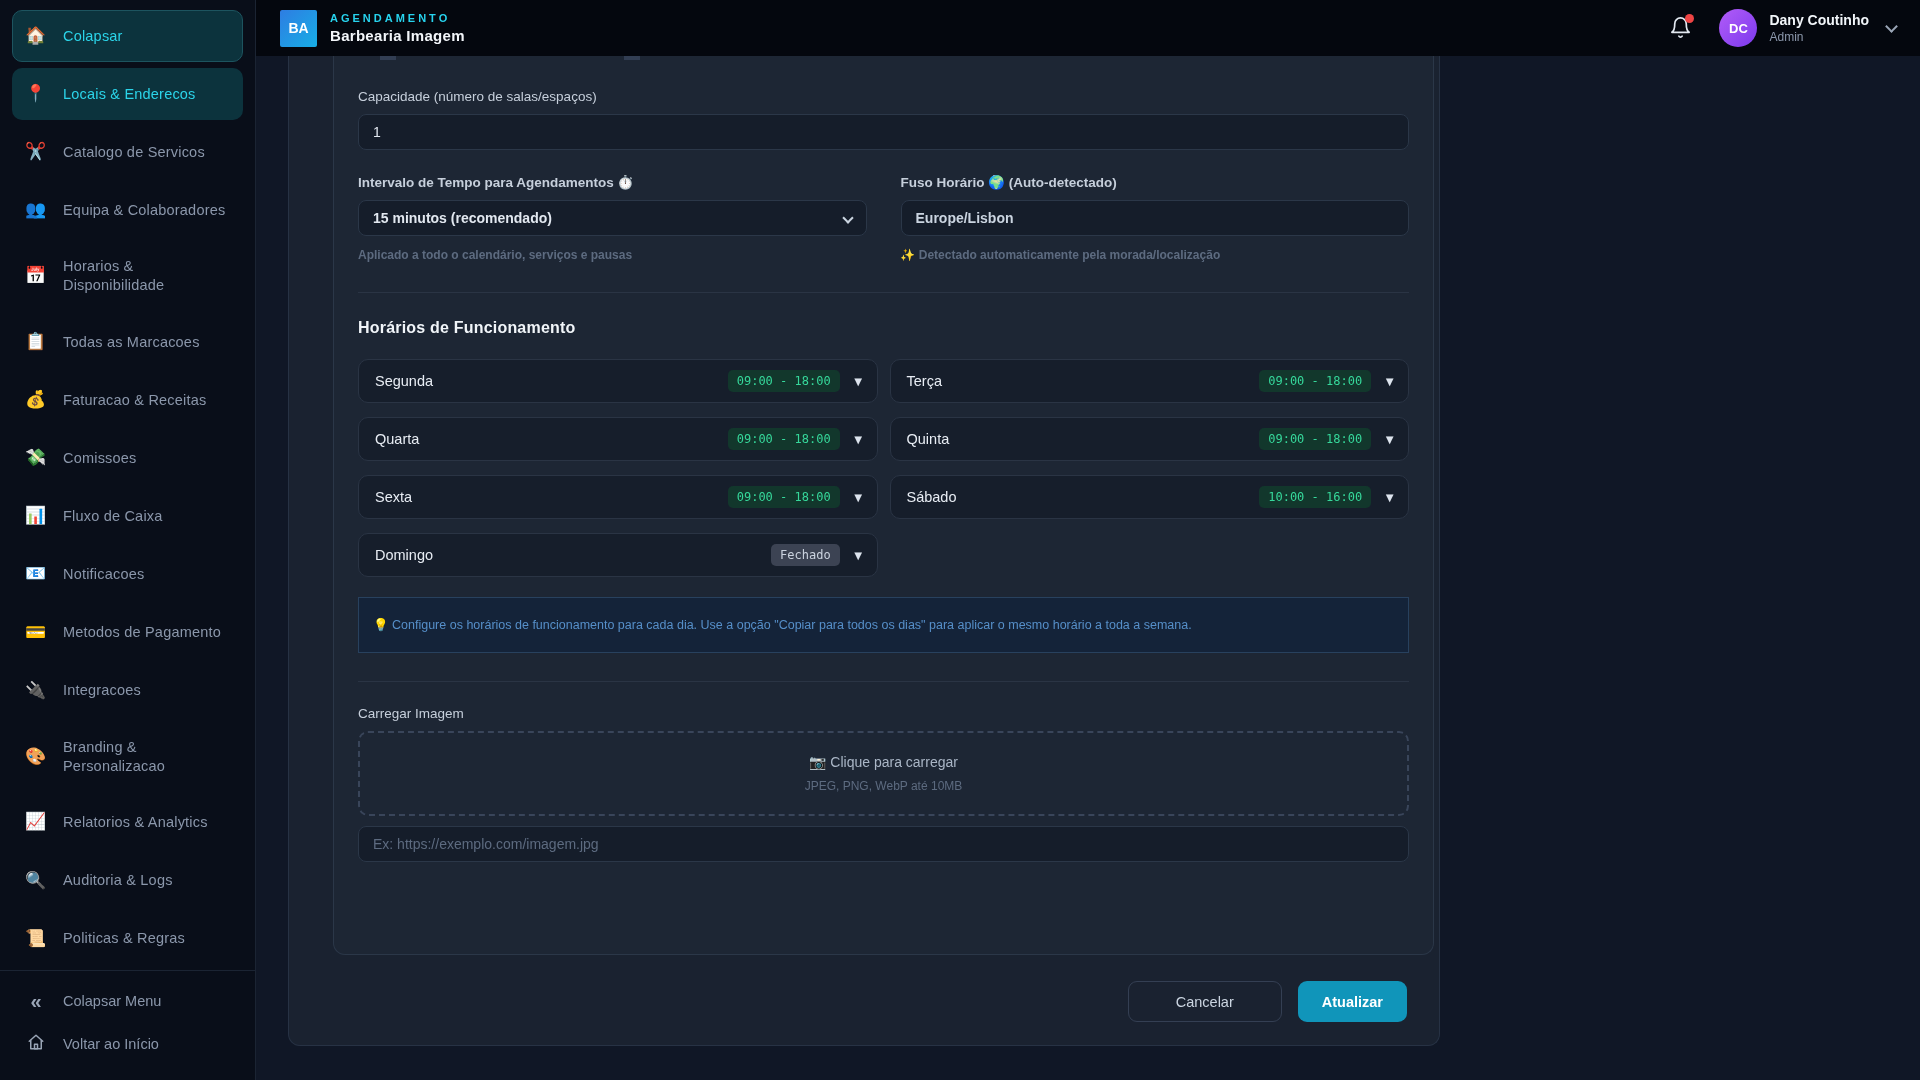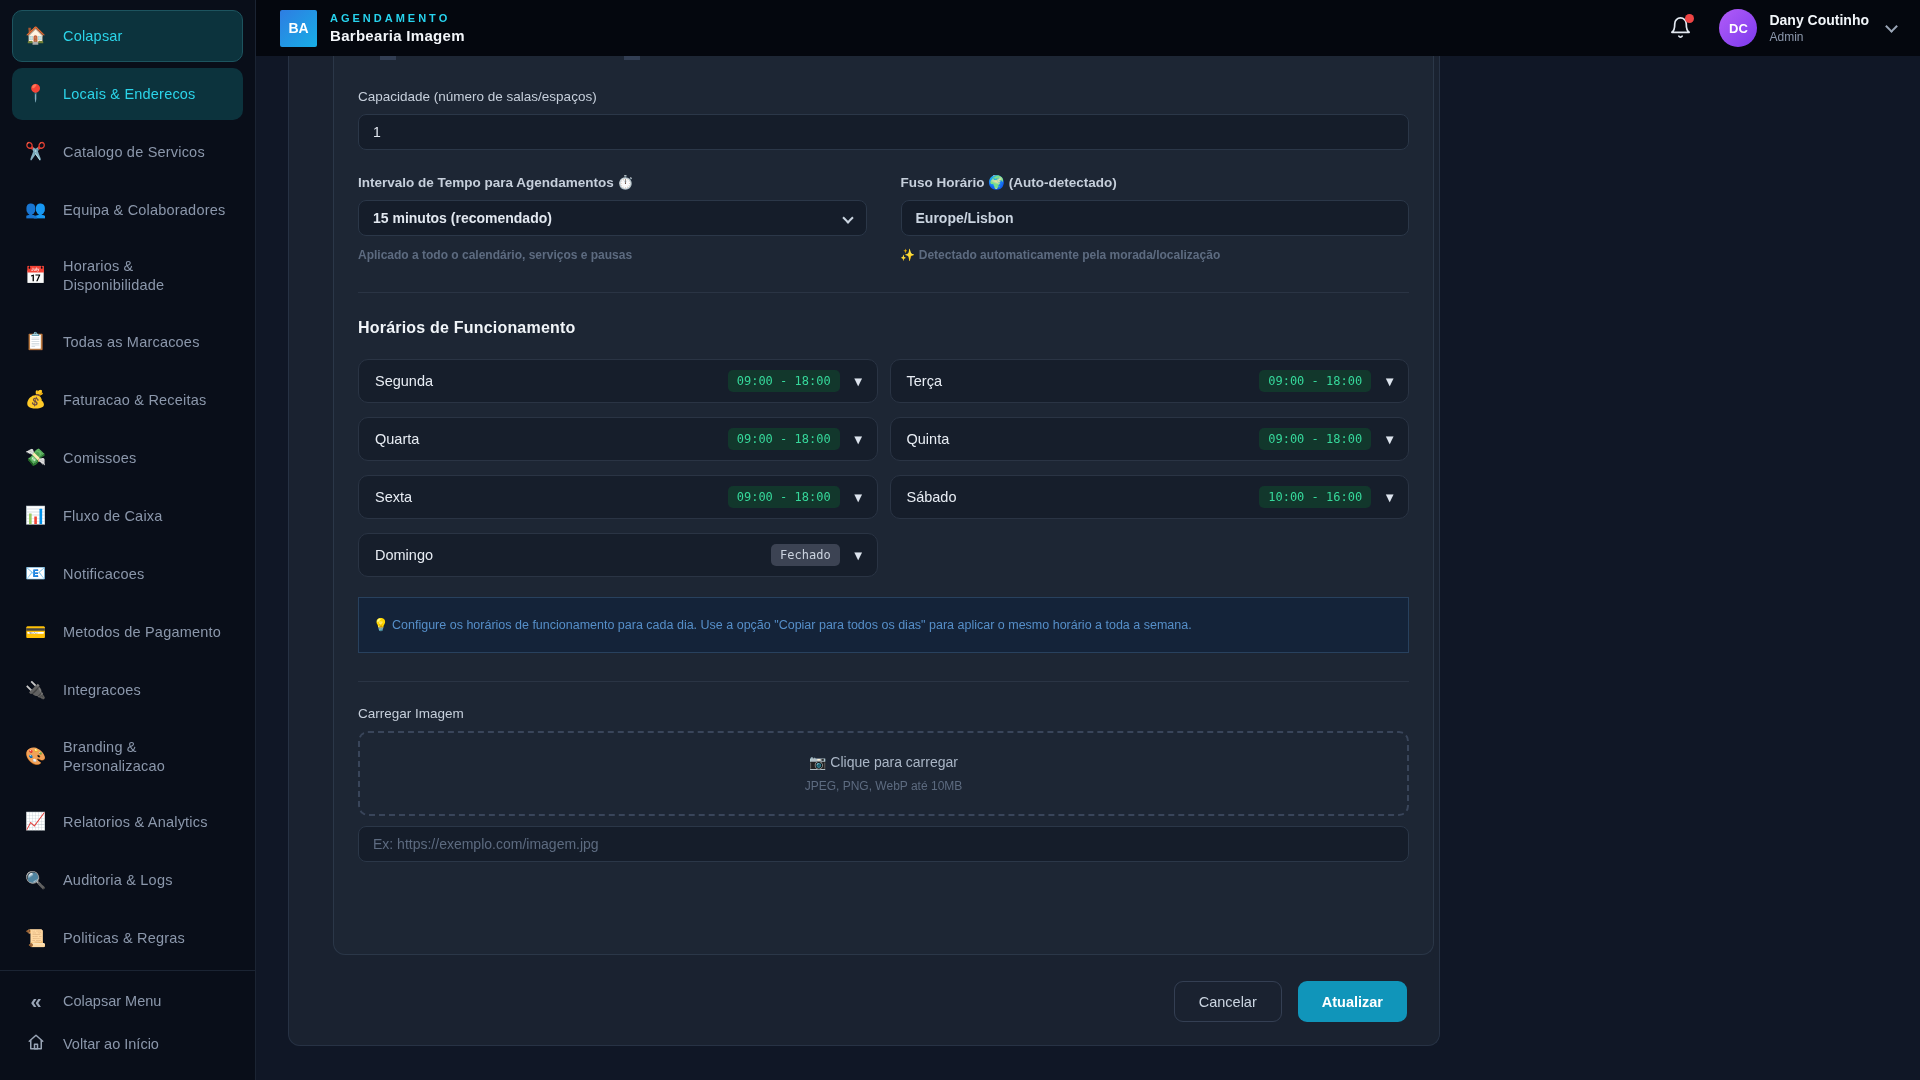--- a/index.html
+++ b/index.html
@@ -132,21 +132,21 @@
   .upload-zone {
     margin-top:10px; border:2px dashed #39455a; border-radius:10px;
     padding:21px 10px; text-align:center; cursor:pointer;
   }
   .upload-cta  { color:#aab6c6; font-size:14px; }
   .upload-hint { color:#5d6b80; font-size:12px; margin-top:9px; }
 
   .card-footer { position:absolute; right:32px; top:925px; display:flex; gap:16px; }
   .btn { height:41px; border-radius:9px; font-size:14.5px; font-family:"Liberation Sans",sans-serif;
     display:flex; align-items:center; cursor:pointer; }
-  .btn-cancel { background:transparent; border:1px solid #343f53; color:#cbd5e1; padding:0 24px; }
+  .btn-cancel { background:transparent; border:1px solid #343f53; color:#cbd5e1; padding:0 47px; }
   .btn-primary{ background:#1095ba; border:none; color:#fff; font-weight:bold; padding:0 24px; }
 </style>
 </head>
 <body>
 
 <aside class="sidebar">
   <nav class="nav" id="nav-list">
 
     <div class="nav-item active bordered">
         <span class="nav-icon">🏠</span>

